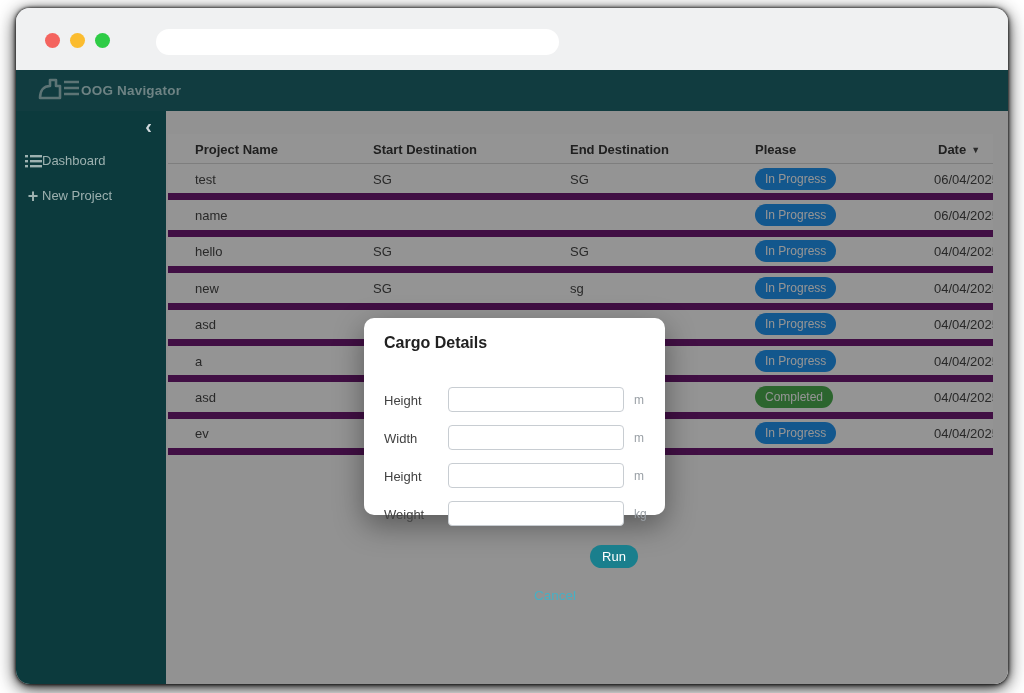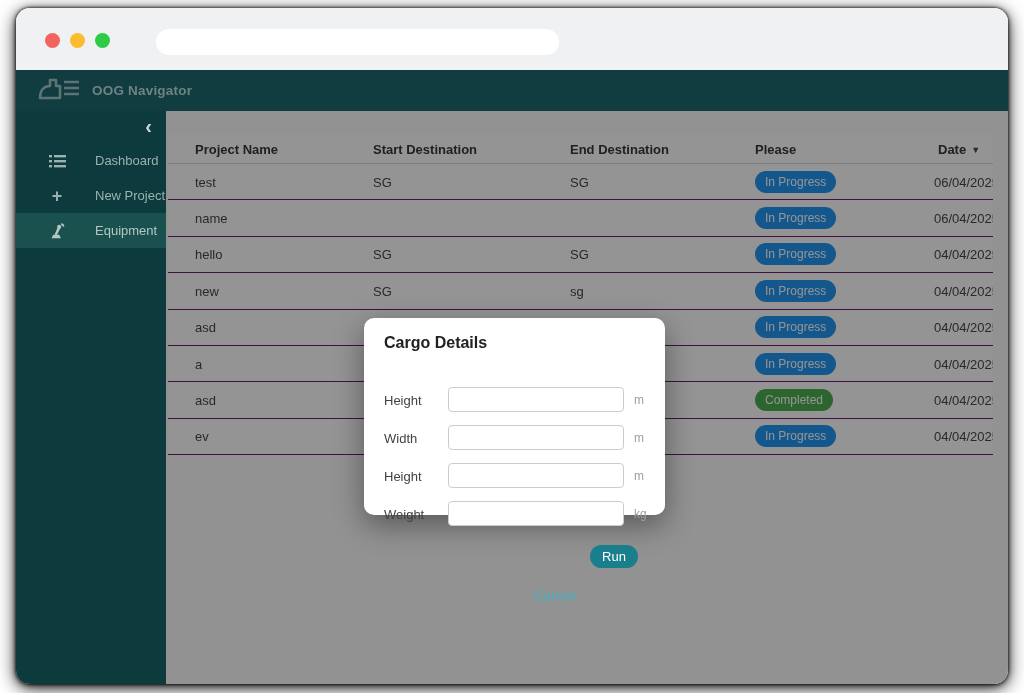--- a/index.html
+++ b/index.html
@@ -20,48 +20,48 @@
   .light.yellow { background: #fbbc2f; }
   .light.green { background: #2ecc46; }
   .addressbar {
     position: absolute; left: 140px; top: 21px; width: 403px; height: 26px;
     background: #ffffff; border-radius: 13px;
   }
 
   
   .appheader {
     height: 41px; background: #113c40; display: flex; align-items: center;
-    padding-left: 19px; gap: 11px;
+    padding-left: 19px; 
   }
   .apptitle { color: #6e8384; font-size: 13.5px; font-weight: bold; letter-spacing: .2px; }
 
   
   .appbody { display: flex; height: 573px; }
 
   .sidebar { position: relative; width: 150px; background: #0c3a3d; flex: none; }
   .collapse {
     position: absolute; top: 2px; right: 14px; color: #cfd8dc; font-size: 20px;
     font-weight: bold; cursor: pointer; line-height: 26px;
   }
   .nav { margin-top: 32px; }
   .navitem {
-    height: 35px; display: flex; align-items: center; gap: 29px;
-    padding-left: 32px; color: #9db1b0; font-size: 13px; cursor: pointer;
+    height: 35px; display: flex; align-items: center; gap: 0;
+    padding-left: 8px; color: #9db1b0; font-size: 13px; cursor: pointer;
   }
   .navitem.active { background: #1a514e; color: #b5c6c5; }
   .navicon { width: 18px; display: flex; justify-content: center; align-items: center; flex: none; }
   .plusglyph { font-size: 18px; line-height: 14px; color: #9db1b0; font-weight: bold; }
 
   .main { position: relative; flex: 1; background: #fbfbfb; overflow: hidden; }
 
   
   .tablecard { position: absolute; left: 2px; top: 23px; width: 825px; background: #ffffff; overflow: hidden; }
   .thead { position: relative; height: 30px; border-bottom: 1px solid #d9d9d9; }
   .thead .cell { font-weight: bold; color: #383838; font-size: 13px; }
-  .trow { position: relative; height: 36.4px; border-bottom: 1px solid #701a75; }
+  .trow { position: relative; height: 36.4px; border-bottom: 7px solid #701a75; }
   .cell { position: absolute; top: 50%; transform: translateY(-50%); font-size: 13px; color: #474747; white-space: nowrap; }
   .c1 { left: 27px; } .c2 { left: 205px; } .c3 { left: 402px; } .c4 { left: 587px; } .c5h { left: 770px; }
   .c5 { right: -6px; }
   .sortarrow { font-size: 9px; color: #4a4a4a; margin-left: 5px; vertical-align: 1px; }
   .badge {
     display: inline-block; padding: 4px 10px; border-radius: 11px;
     background: #2196f3; color: #ffffff; font-size: 12px; white-space: nowrap;
   }
   .badge.green { background: #4caf50; }
 
@@ -143,31 +143,20 @@
             <span>Dashboard</span>
           </div>
 
           <div class="navitem">
             <span class="navicon">
                 <span class="plusglyph">+</span>
               </span>
             <span>New Project</span>
           </div>
 
-          <div class="navitem active">
-            <span class="navicon">
-              <svg width="17" height="17" viewBox="0 0 20 20">
-                <path d="M3 19 h11 l-2 -4 h-7 Z" fill="#b5c6c5"></path>
-                <path d="M6.5 15 L10.5 5.5 L13.5 7 L9.5 15 Z" fill="#b5c6c5"></path>
-                <circle cx="12" cy="5.5" r="2.4" fill="#b5c6c5"></circle>
-                <path d="M14.5 1.5 a4 4 0 0 1 3.5 4 l-2 -0.3 a2 2 0 0 0 -1.8 -1.8 Z" fill="#b5c6c5"></path>
-              </svg>
-            </span>
-            <span>Equipment</span>
-          </div>
 
         </div>
       </div>
 
       <div class="main">
 
         <div class="tablecard">
           <div class="thead">
             <span class="cell c1">Project Name</span>
             <span class="cell c2">Start Destination</span>

